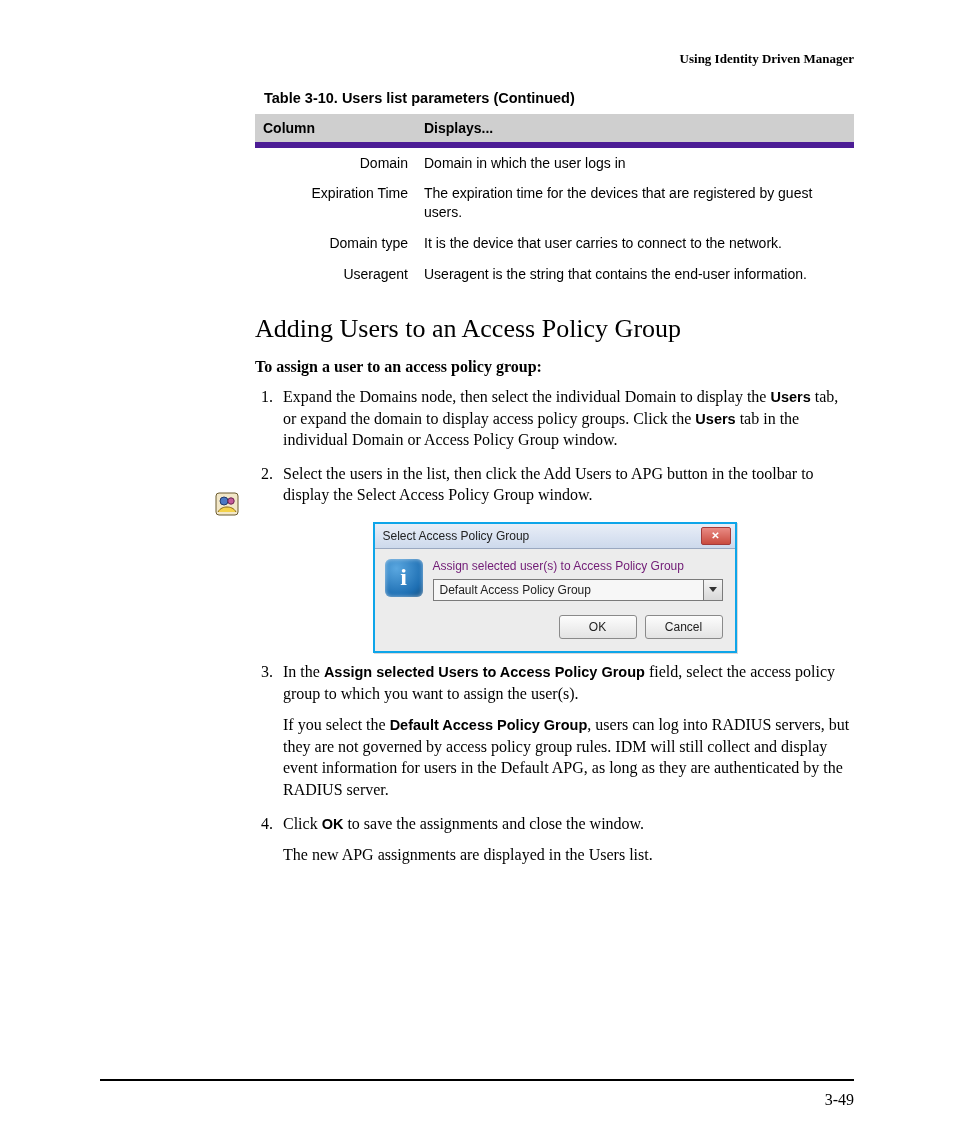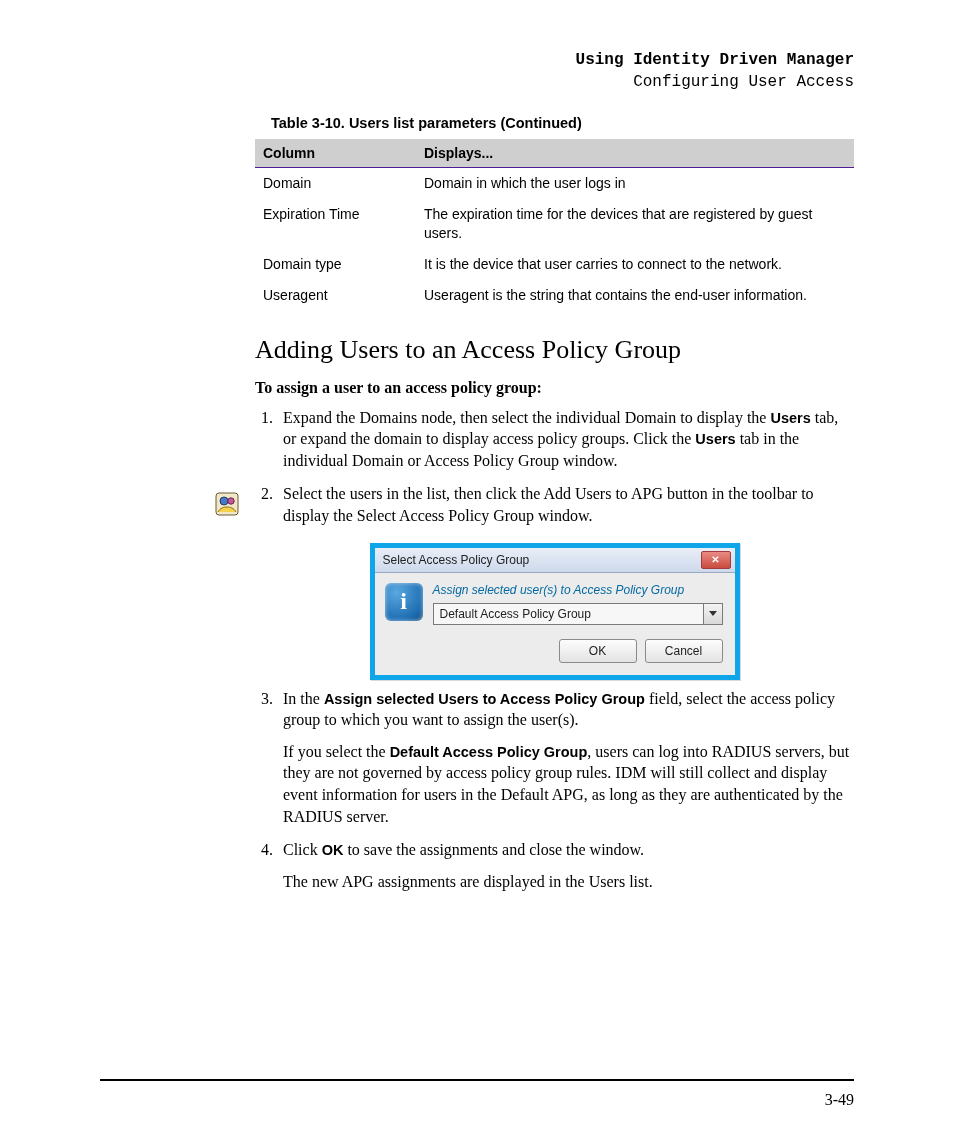--- a/index.html
+++ b/index.html
@@ -11,54 +11,54 @@
   }
   .page {
     width: 954px;
     height: 1145px;
     position: relative;
     box-sizing: border-box;
     padding: 50px 100px 40px 100px;
   }
   .running-head {
     text-align: right;
-    font-family: Liberation Mono, monospace;
-    font-size: 16px;
+    font-family: Liberation Serif, serif;
+    font-size: 13px;
     line-height: 1.35;
     margin-bottom: 22px;
   }
   .running-head .rh1 { font-weight: bold; }
   .content {
     margin-left: 155px;
   }
   .table-caption {
     font-family: Arial, Helvetica, sans-serif;
     font-weight: bold;
     font-size: 14.5px;
-    margin: 6px 0 8px 16px;
+    margin: 6px 0 8px 9px;
   }
   table.params {
     width: 100%;
     border-collapse: collapse;
     font-family: Arial, Helvetica, sans-serif;
     font-size: 14px;
   }
   table.params th {
     text-align: left;
     background: #cfcfcf;
     font-weight: bold;
     padding: 6px 8px;
-    border-bottom: 1px solid #4c1d95;
+    border-bottom: 6px solid #4c1d95;
   }
   table.params td {
     padding: 6px 8px;
     vertical-align: top;
     line-height: 1.35;
   }
-  table.params td.col1 { width: 145px; }
+  table.params td.col1 { width: 145px; text-align: right; }
   h2.section {
     font-family: "Times New Roman", Times, serif;
     font-weight: normal;
     font-size: 26px;
     margin: 24px 0 14px 0;
   }
   .lead-bold {
     font-family: Liberation Serif, serif;
     font-weight: bold;
     font-size: 16px;
@@ -98,21 +98,21 @@
   
   .dialog-wrap {
     display: flex;
     justify-content: center;
     margin: 16px 0 8px 0;
   }
   .dialog {
     width: 360px;
     font-family: "Segoe UI", Tahoma, Arial, sans-serif;
     font-size: 12px;
-    border: 5px solid #0ea5e9;
+    border: 2px solid #0ea5e9;
     box-shadow: 1px 1px 0 rgba(0,0,0,0.15);
     background: #ececec;
   }
   .dialog-title {
     display: flex;
     align-items: center;
     justify-content: space-between;
     height: 24px;
     padding: 0 4px 0 8px;
     background: linear-gradient(#e9eef7, #cdd9ec);
@@ -137,21 +137,21 @@
   }
   .info-badge {
     width: 38px; height: 38px; flex: 0 0 38px;
     border-radius: 6px;
     background: radial-gradient(circle at 30% 25%, #5aa7e0 0%, #1e6fb3 70%, #144e80 100%);
     display: flex; align-items: center; justify-content: center;
     color: #fff; font-family: Georgia, serif; font-weight: bold; font-size: 24px;
     box-shadow: inset 0 0 4px rgba(255,255,255,0.6);
   }
   .dialog-right { flex: 1; }
-  .dialog-msg { color: #0369a1; margin-bottom: 6px; font-style: italic; }
+  .dialog-msg { color: #701a75; margin-bottom: 6px; }
   .combo {
     display: flex; align-items: stretch;
     border: 1px solid #7a7a7a;
     background: #f7f7f7;
     height: 20px;
   }
   .combo-text {
     flex: 1; padding: 2px 6px; overflow: hidden; white-space: nowrap;
     display: flex; align-items: center;
     font-size: 12px; color: #222;
@@ -195,21 +195,20 @@
     font-size: 16px;
     text-align: center;
   }
 </style>
 </head>
 <body>
 
 <div class="page">
   <div class="running-head">
     <div class="rh1">Using Identity Driven Manager</div>
-    <div>Configuring User Access</div>
   </div>
 
   <div class="content">
     <div class="table-caption">Table 3-10.   Users list parameters (Continued)</div>
     <table class="params">
       <thead>
         <tr>
           <th>Column</th>
           <th>Displays...</th>
         </tr>

